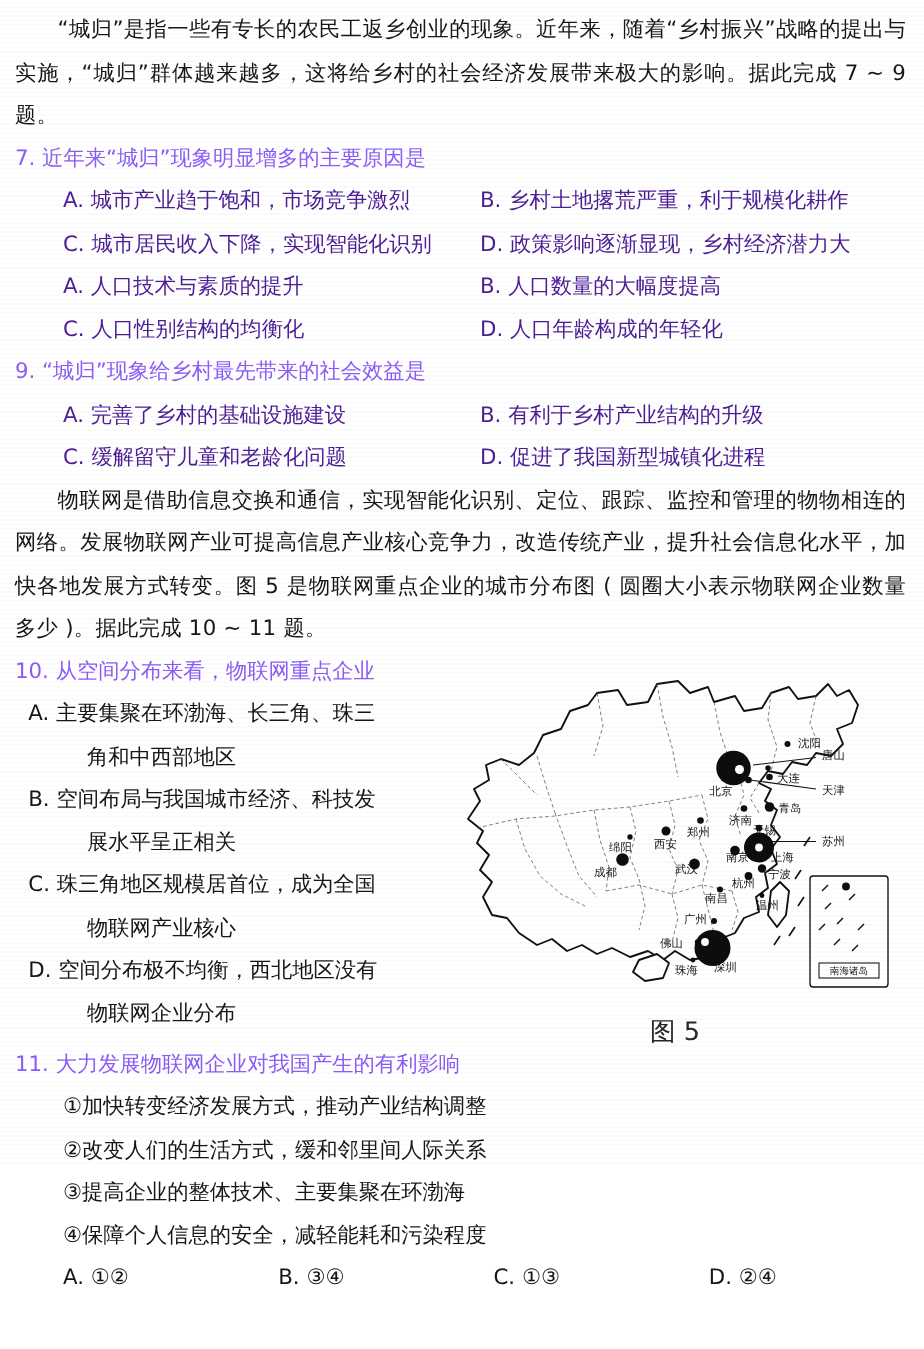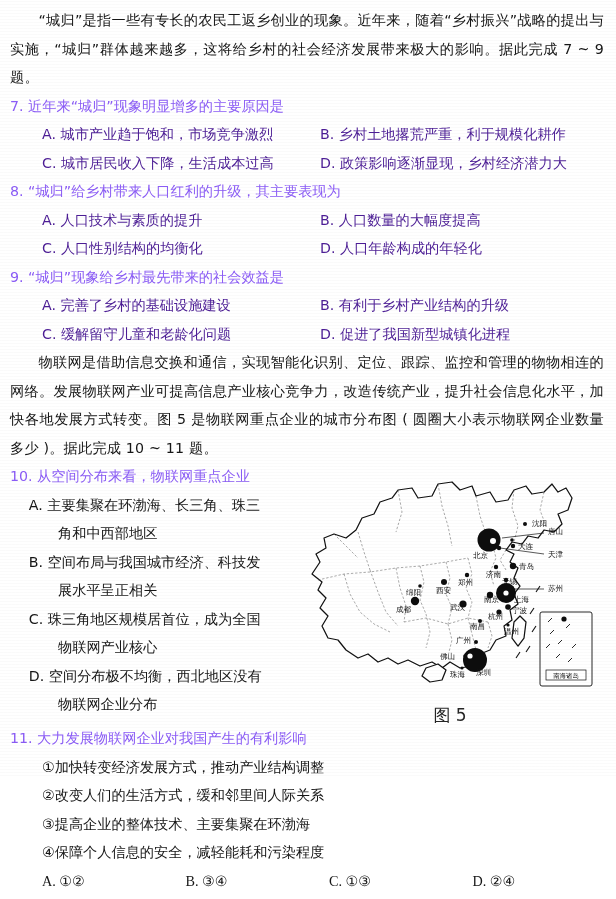--- a/index.html
+++ b/index.html
@@ -59,42 +59,42 @@
     flex: 0 0 300px;
   }
   .split-right {
     flex: 1;
     position: relative;
     height: 262px;
   }
   .q10opt {
     font-size: 14.2px;
     line-height: 28.5px;
-    padding-left: 48px;
+    padding-left: 38px;
     text-indent: -1.35em;
     color: #161616;
   }
   .q10opt.cont { text-indent: 0; padding-left: 58px; }
 
   
   .circnum {
     font-size: 14.2px;
     line-height: 28.5px;
     padding-left: 42px;
     color: #161616;
     white-space: nowrap;
   }
   .abcd-row {
     display: flex;
     font-size: 14.2px;
     line-height: 28.5px;
     padding-left: 42px;
     color: #161616;
   }
-  .abcd-row > span { width: 145px; font-family: Liberation Serif, serif; }
+  .abcd-row > span { width: 145px; }
 
   
   .map-wrap {
     position: absolute;
     left: 0px;
     top: 0px;
     width: 300px;
     height: 240px;
   }
   .map-caption {
@@ -143,28 +143,24 @@
 
   <div class="qline">
     <span>7.</span>
     <span>近年来“城归”现象明显增多的主要原因是</span>
   </div>
   <div class="opt-row">
     <span class="opt-a">A. 城市产业趋于饱和，市场竞争激烈</span>
     <span class="opt-b">B. 乡村土地撂荒严重，利于规模化耕作</span>
   </div>
   <div class="opt-row">
-    <span class="opt-a">C. 城市居民收入下降，生活成本过高</span>
+    <span class="opt-a">C. 城市居民收入下降，实现智能化识别</span>
     <span class="opt-b">D. 政策影响逐渐显现，乡村经济潜力大</span>
   </div>
 
-  <div class="qline">
-    <span>8.</span>
-    <span>“城归”给乡村带来人口红利的升级，其主要表现为</span>
-  </div>
   <div class="opt-row">
     <span class="opt-a">A. 人口技术与素质的提升</span>
     <span class="opt-b">B. 人口数量的大幅度提高</span>
   </div>
   <div class="opt-row">
     <span class="opt-a">C. 人口性别结构的均衡化</span>
     <span class="opt-b">D. 人口年龄构成的年轻化</span>
   </div>
 
   <div class="qline">

